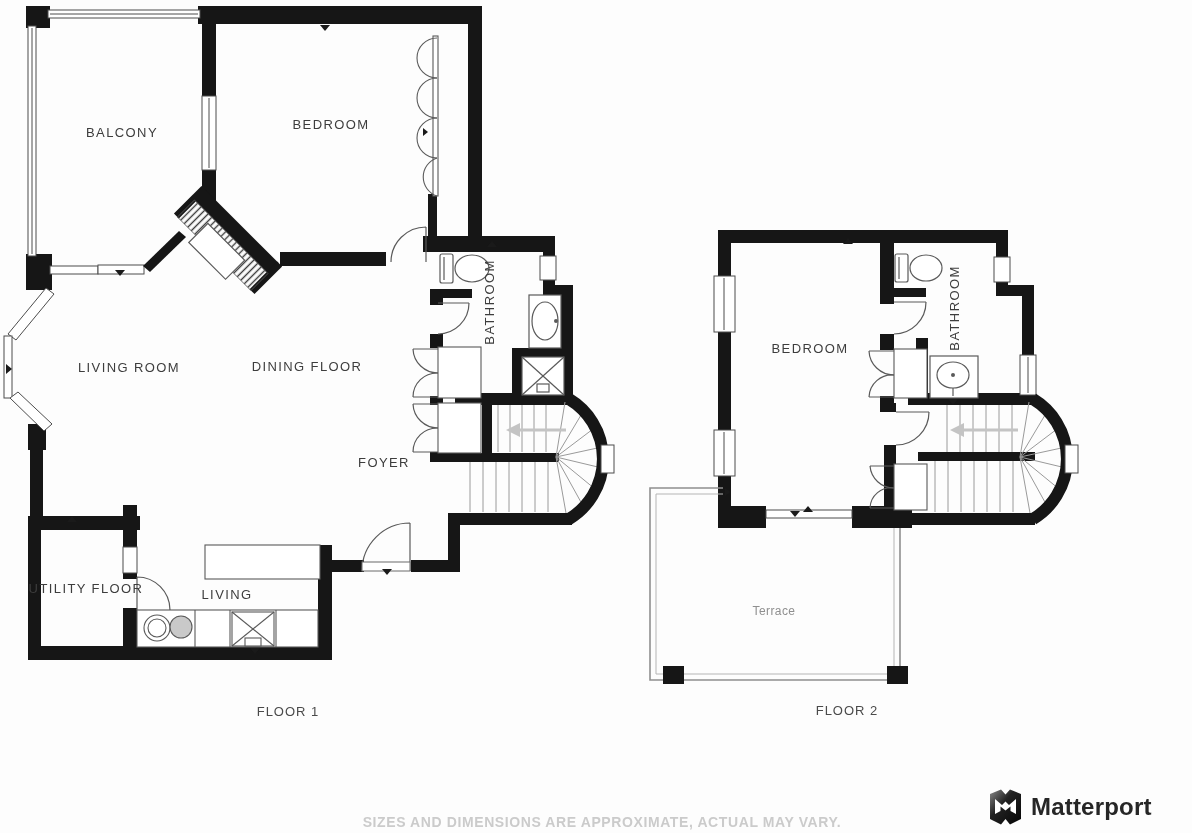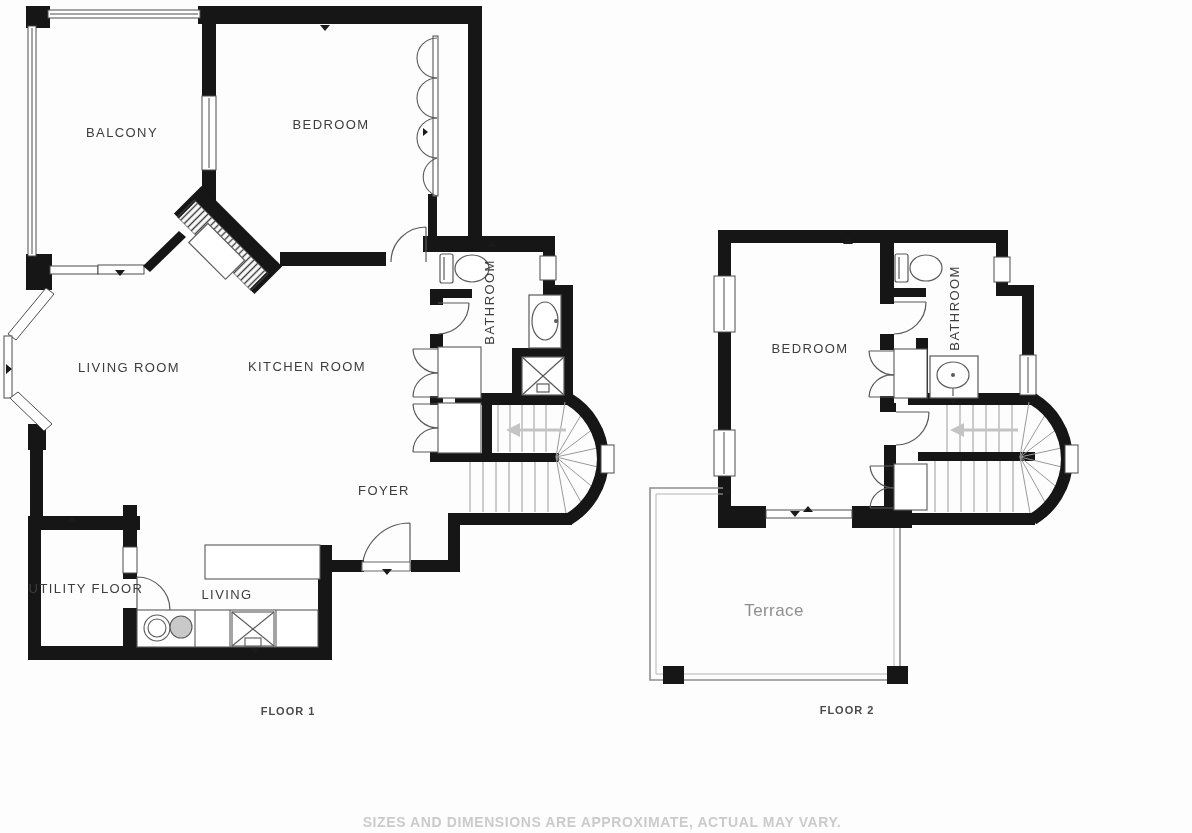--- a/index.html
+++ b/index.html
@@ -2,23 +2,23 @@
 <html><head>
 <meta charset="utf-8">
 <style>
   html,body{margin:0;padding:0;background:#fdfdfd;}
   #stage{position:relative;width:1192px;height:833px;background:#fdfdfd;overflow:hidden;
          font-family:"Liberation Sans","DejaVu Sans",sans-serif;}
   #plan-svg{position:absolute;left:0;top:0;}
   .room-label{position:absolute;transform:translate(-50%,-50%);font-size:13px;font-weight:500;
               letter-spacing:1.4px;color:#3d3d3d;white-space:nowrap;}
   .room-label.vert{transform:translate(-50%,-50%) rotate(-90deg);}
-  .terrace-label{position:absolute;transform:translate(-50%,-50%);font-size:17px;color:#8f8f8f;
+  .terrace-label{position:absolute;transform:translate(-50%,-50%);font-size:12px;color:#8f8f8f;
                  letter-spacing:.4px;white-space:nowrap;}
-  .floor-label{position:absolute;transform:translate(-50%,-50%);font-size:11px;font-weight:700;
+  .floor-label{position:absolute;transform:translate(-50%,-50%);font-size:13px;font-weight:400;
                letter-spacing:1px;color:#4a4a4a;white-space:nowrap;text-align:right;}
   .disclaimer{position:absolute;transform:translate(-50%,-50%);font-size:14px;color:#cbcbcb;
               letter-spacing:.6px;white-space:nowrap;font-weight:bold;}
   .brand{position:absolute;left:989px;top:789px;display:flex;align-items:center;gap:9px;}
   .brand-text{font-size:24px;font-weight:700;color:#262626;letter-spacing:.2px;}
 </style>
 </head>
 <body>
 
 <div id="stage">
@@ -308,28 +308,42 @@
       <polygon points="948,399 958,399 953,405"></polygon>
       <polygon points="803,512 813,512 808,506"></polygon>
       <polygon points="725,488 725,496 731,492"></polygon>
     </g>
   </g>
 </svg>
 
   <div class="room-label" style="left:122px;top:132px">BALCONY</div>
   <div class="room-label" style="left:331px;top:124px">BEDROOM</div>
   <div class="room-label" style="left:129px;top:367px">LIVING ROOM</div>
-  <div class="room-label" style="left:307px;top:366px">KITCHEN ROOM</div>
+  <div class="room-label" style="left:307px;top:366px">DINING FLOOR</div>
   <div class="room-label vert" style="left:489px;top:302px">BATHROOM</div>
-  <div class="room-label" style="left:384px;top:490px">FOYER</div>
+  <div class="room-label" style="left:384px;top:462px">FOYER</div>
   <div class="room-label" style="left:86px;top:588px">UTILITY FLOOR</div>
   <div class="room-label" style="left:227px;top:594px">LIVING</div>
   <div class="floor-label" style="left:288px;top:711px">FLOOR 1</div>
 
   <div class="room-label" style="left:810px;top:348px">BEDROOM</div>
   <div class="room-label vert" style="left:954px;top:308px">BATHROOM</div>
   <div class="terrace-label" style="left:774px;top:611px">Terrace</div>
   <div class="floor-label" style="left:847px;top:710px">FLOOR 2</div>
 
   <div class="disclaimer" style="left:602px;top:822px">SIZES AND DIMENSIONS ARE APPROXIMATE, ACTUAL MAY VARY.</div>
 
+  <div class="brand">
+    <svg width="33" height="36" viewBox="0 0 33 36">
+      <path d="M1,5 L12,0.5 L16.5,5.5 L21,0.5 L32,5 L32,30 L21,35.5 L16.5,30 L12,35.5 L1,30 Z" fill="url(#mgrad2)"></path>
+      <defs>
+        <linearGradient id="mgrad2" x1="0" y1="0" x2="1" y2="1">
+          <stop offset="0" stop-color="#8a8a8a"></stop>
+            <stop offset="0.4" stop-color="#222"></stop>
+          <stop offset="1" stop-color="#050505"></stop>
+        </linearGradient>
+      </defs>
+      <path d="M6,10 L13,16 L16.5,12.5 L20,16 L27,10 L27,25 L21.5,22 L21.5,17.5 L16.5,21.5 L11.5,17.5 L11.5,22 L6,25 Z" fill="#fff"></path>
+    </svg>
+    <span class="brand-text">Matterport</span>
+  </div>
 
 </div>
 
 </body></html>

